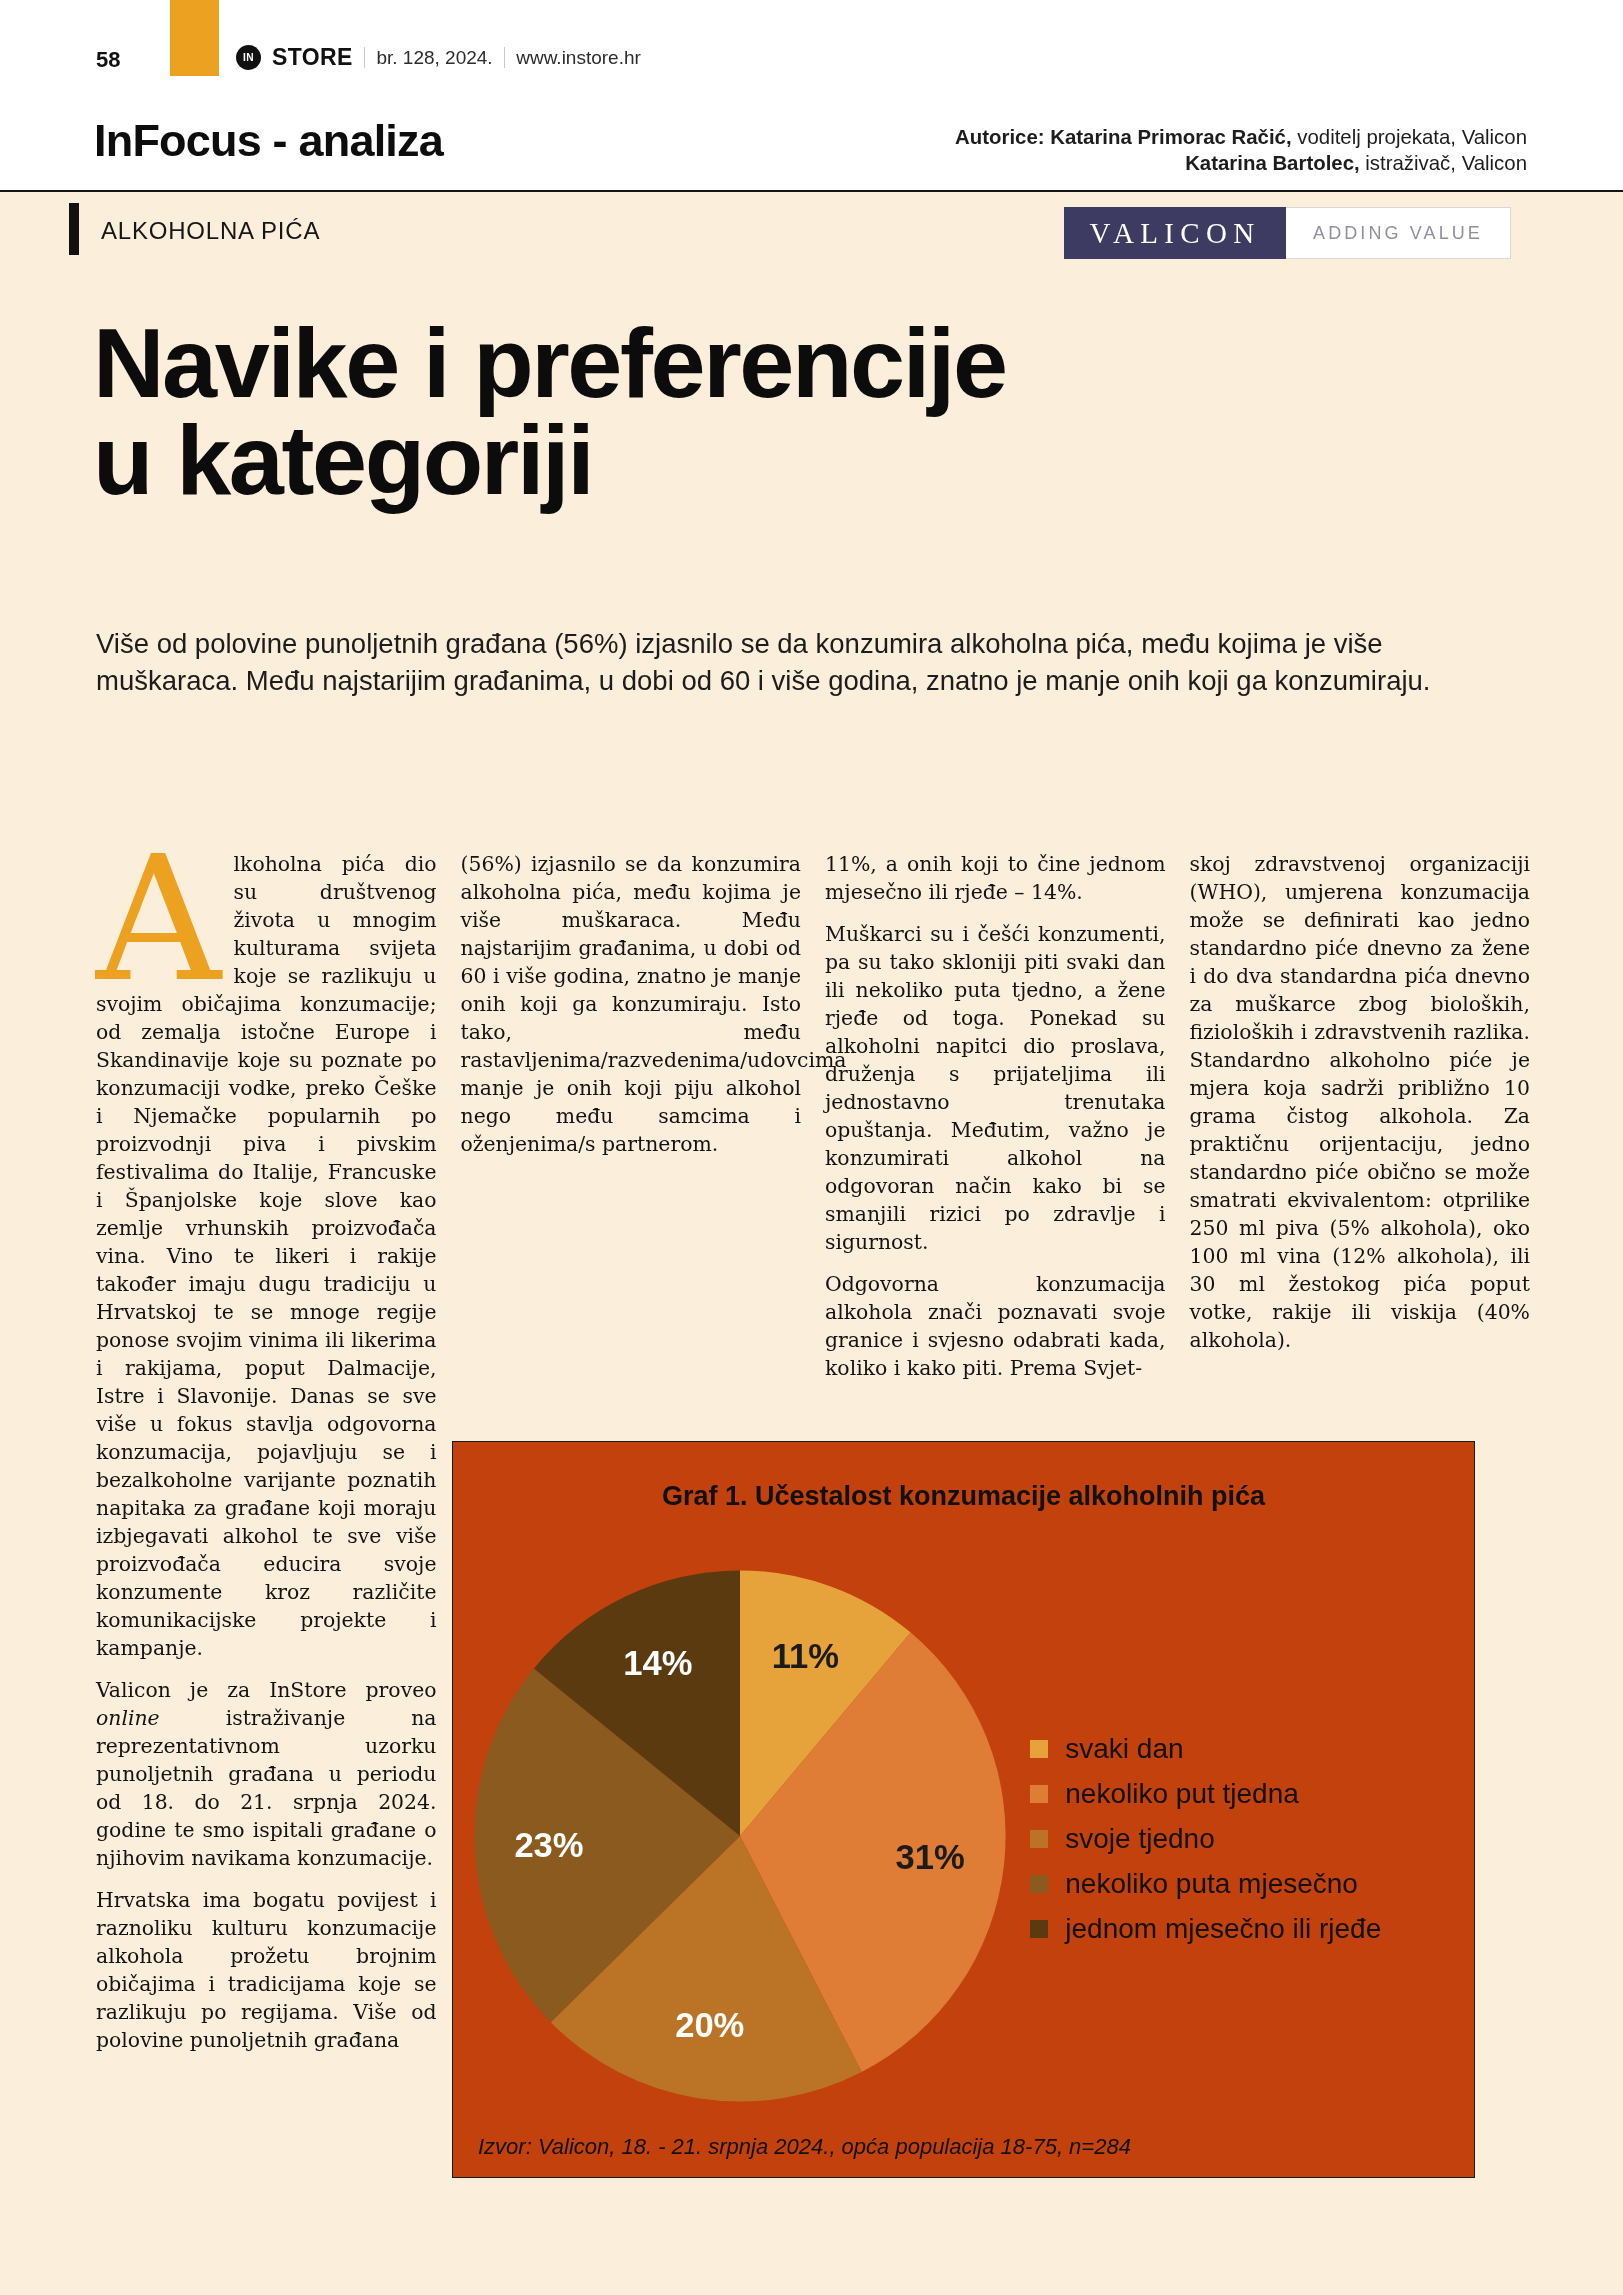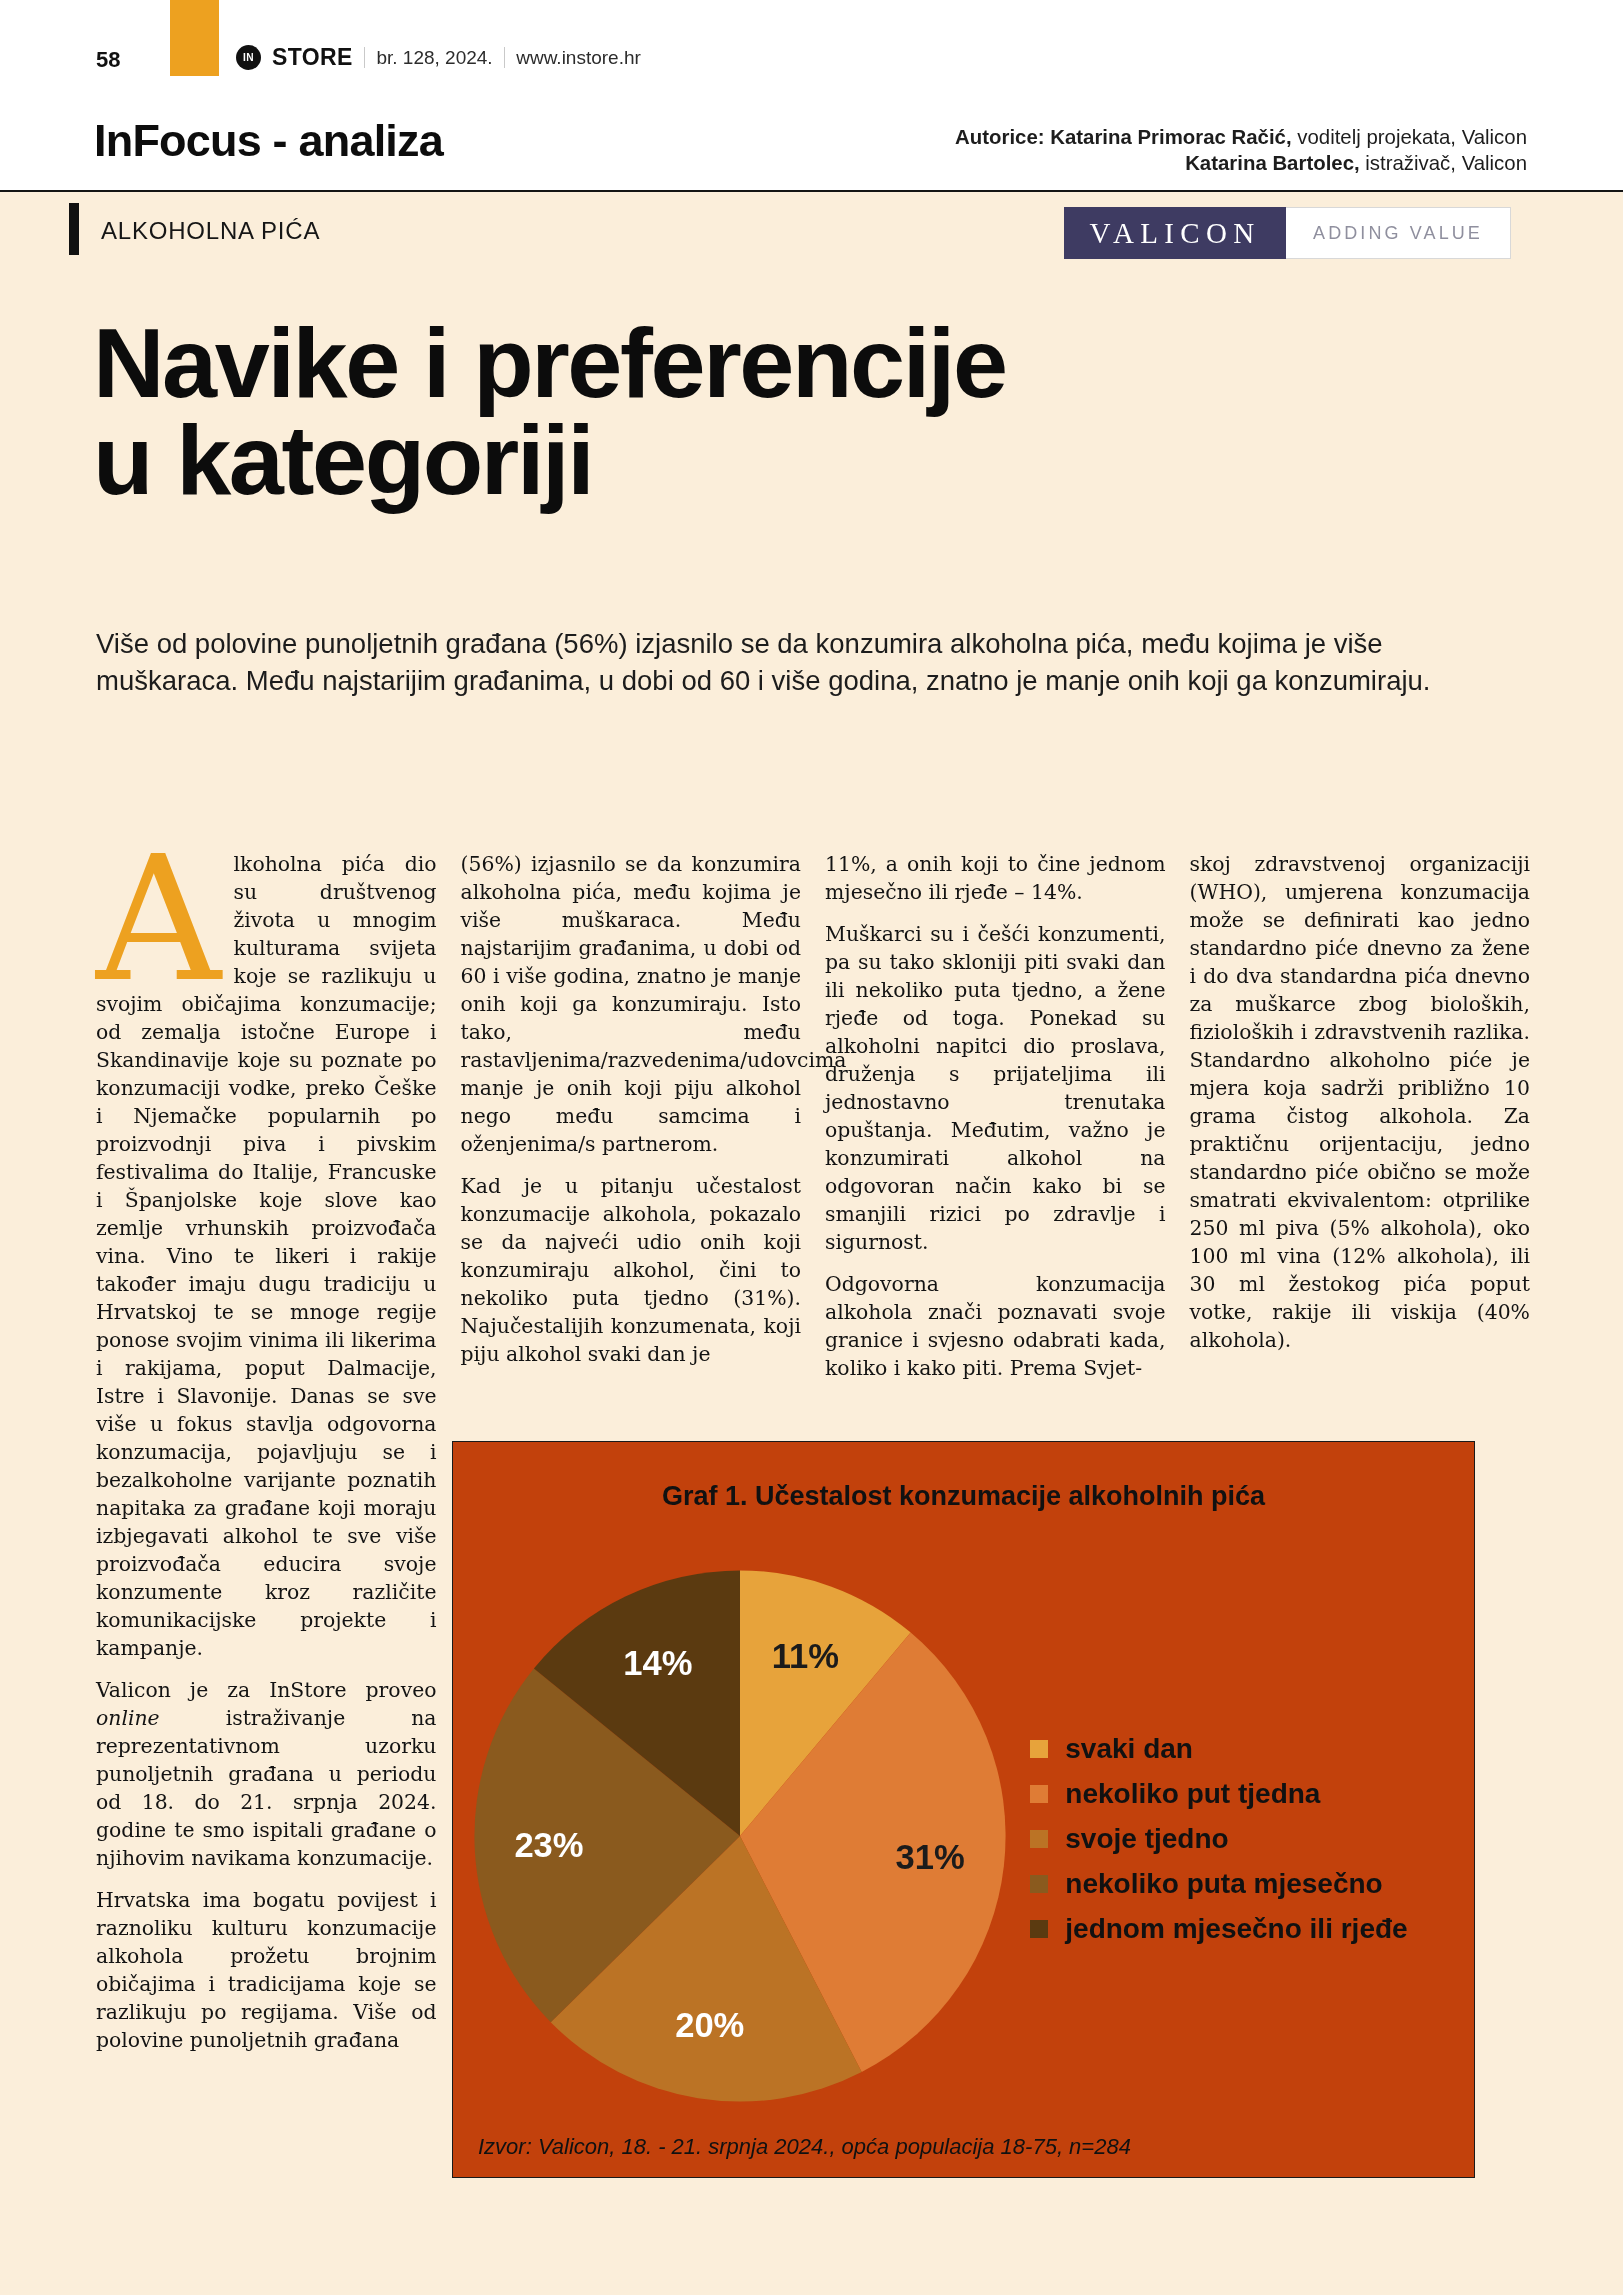--- a/index.html
+++ b/index.html
@@ -62,21 +62,21 @@
   }
   
   .chart-box {
     position:absolute; left:452px; top:1441px; width:1023px; height:737px;
     background:#c2410c; border:1.6px solid #1a1a1a;
   }
   .chart-title { text-align:center; margin-top:39px; font-size:27px; font-weight:700; font-family:"Liberation Sans", sans-serif; color:#111; }
   .pie { position:absolute; left:11.8px; top:119px; }
   .pie-label { font-family:"Liberation Sans", sans-serif; font-size:44px; font-weight:700; }
   .legend { position:absolute; left:577px; top:284px; }
-  .legend-item { display:flex; align-items:center; height:45px; gap:17.3px;font-weight:bold; }
+  .legend-item { display:flex; align-items:center; height:45px; gap:17.3px; }
   .legend-swatch { width:18px; height:18px; flex:0 0 18px; }
   .legend-label { font-size:28px; color:#111; font-family:"Liberation Sans", sans-serif; }
   .chart-source { position:absolute; left:25px; bottom:17.3px; font-style:italic; font-size:22px; color:#111; font-family:"Liberation Sans", sans-serif; }
 </style>
 </head>
 <body>
 
 <div class="page">
 
   <header class="topbar">
@@ -126,21 +126,20 @@
       <p><span class="dropcap">A</span><span>lkoholna pića dio su društvenog života u mnogim kulturama svijeta koje se razlikuju u svojim običajima konzumacije; od zemalja istočne Europe i Skandinavije koje su poznate po konzumaciji vodke, preko Češke i Njemačke popularnih po proizvodnji piva i pivskim festivalima do Italije, Francuske i Španjolske koje slove kao zemlje vrhunskih proizvođača vina. Vino te likeri i rakije također imaju dugu tradiciju u Hrvatskoj te se mnoge regije ponose svojim vinima ili likerima i rakijama, poput Dalmacije, Istre i Slavonije. Danas se sve više u fokus stavlja odgovorna konzumacija, pojavljuju se i bezalkoholne varijante poznatih napitaka za građane koji moraju izbjegavati alkohol te sve više proizvođača educira svoje konzumente kroz različite komunikacijske projekte i kampanje.</span></p>
       <p>
         <span>Valicon je za InStore proveo</span>
         <em>online</em>
         <span>istraživanje na reprezentativnom uzorku punoljetnih građana u periodu od 18. do 21. srpnja 2024. godine te smo ispitali građane o njihovim navikama konzumacije.</span>
       </p>
       <p>Hrvatska ima bogatu povijest i raznoliku kulturu konzumacije alkohola prožetu brojnim običajima i tradicijama koje se razlikuju po regijama. Više od polovine punoljetnih građana</p>
     </div>
     <div class="col">
       <p>(56%) izjasnilo se da konzumira alkoholna pića, među kojima je više muškaraca. Među najstarijim građanima, u dobi od 60 i više godina, znatno je manje onih koji ga konzumiraju. Isto tako, među rastavljenima/razvedenima/udovcima manje je onih koji piju alkohol nego među samcima i oženjenima/s partnerom.</p>
-      <p>Kad je u pitanju učestalost konzumacije alkohola, pokazalo se da najveći udio onih koji konzumiraju alkohol, čini to nekoliko puta tjedno (31%). Najučestalijih konzumenata, koji piju alkohol svaki dan je</p>
     </div>
     <div class="col">
       <p>11%, a onih koji to čine jednom mjesečno ili rjeđe – 14%.</p>
       <p>Muškarci su i češći konzumenti, pa su tako skloniji piti svaki dan ili nekoliko puta tjedno, a žene rjeđe od toga. Ponekad su alkoholni napitci dio proslava, druženja s prijateljima ili jednostavno trenutaka opuštanja. Međutim, važno je konzumirati alkohol na odgovoran način kako bi se smanjili rizici po zdravlje i sigurnost.</p>
       <p>Odgovorna konzumacija alkohola znači poznavati svoje granice i svjesno odabrati kada, koliko i kako piti. Prema Svjet-</p>
     </div>
     <div class="col">
       <p>skoj zdravstvenoj organizaciji (WHO), umjerena konzumacija može se definirati kao jedno standardno piće dnevno za žene i do dva standardna pića dnevno za muškarce zbog bioloških, fizioloških i zdravstvenih razlika. Standardno alkoholno piće je mjera koja sadrži približno 10 grama čistog alkohola. Za praktičnu orijentaciju, jedno standardno piće obično se može smatrati ekvivalentom: otprilike 250 ml piva (5% alkohola), oko 100 ml vina (12% alkohola), ili 30 ml žestokog pića poput votke, rakije ili viskija (40% alkohola).</p>
     </div>
   </div>

